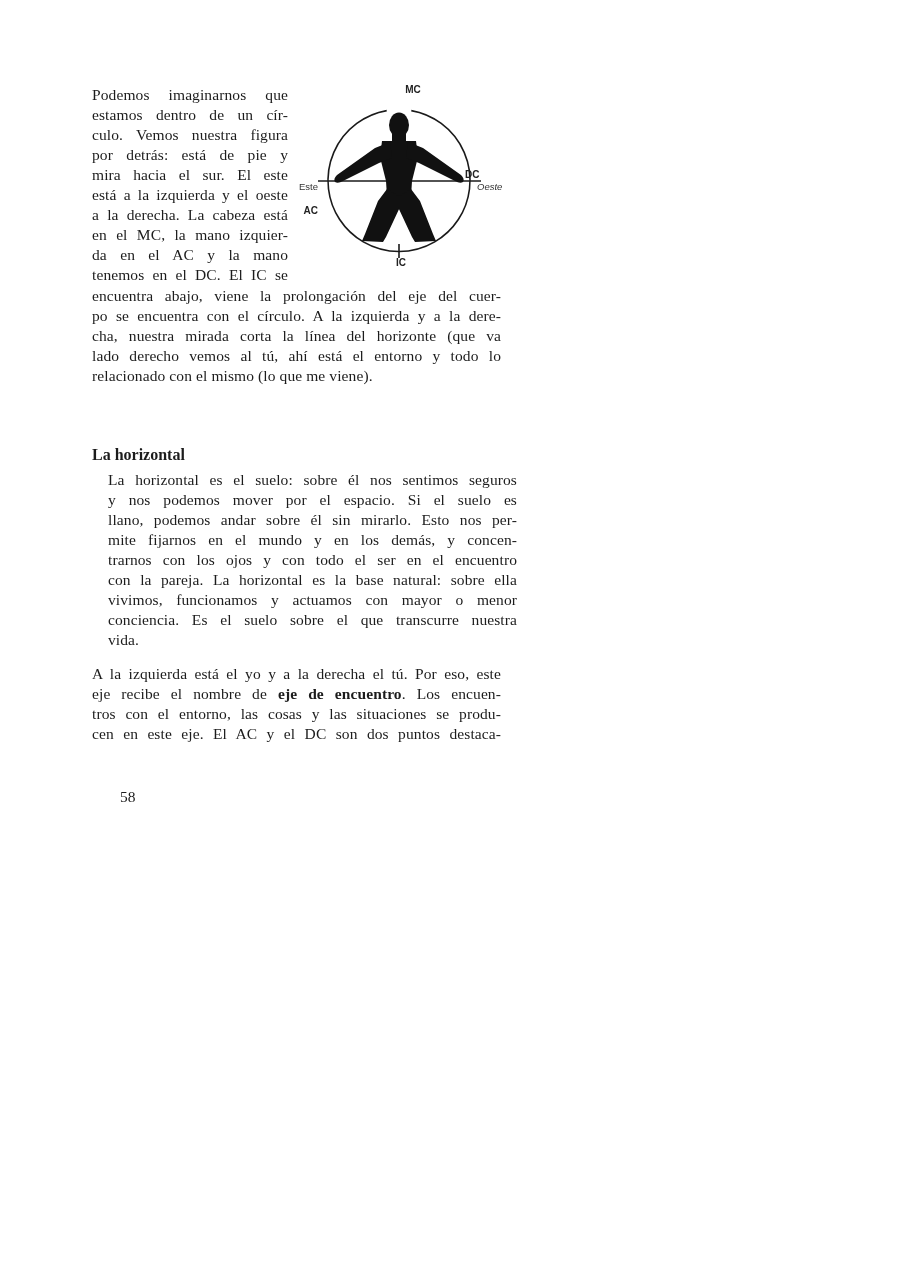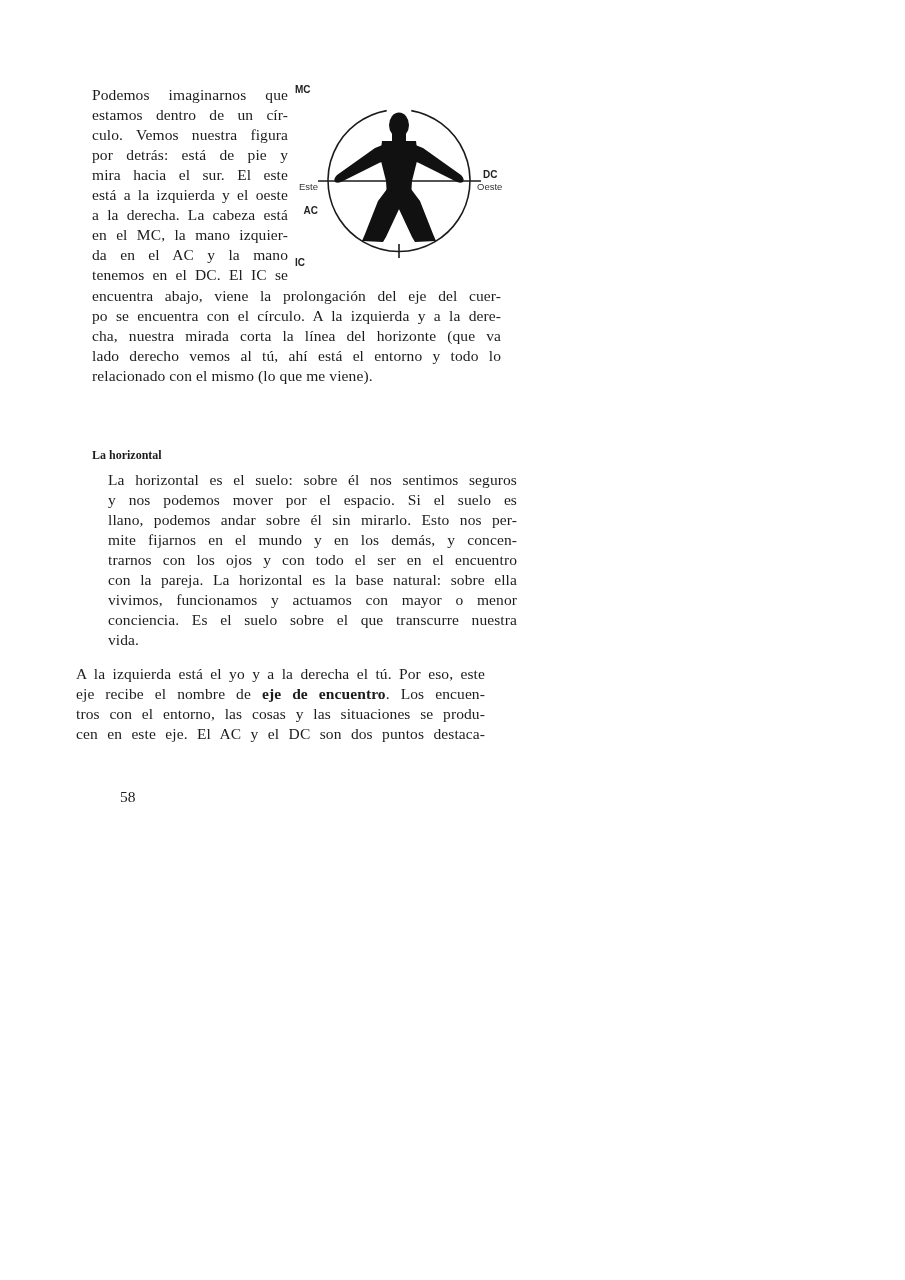--- a/index.html
+++ b/index.html
@@ -5,38 +5,38 @@
   html,body { margin:0; padding:0; background:#ffffff; }
   .page {
     position:relative; width:905px; height:1280px; background:#ffffff;
     overflow:hidden;
     font-family:"Liberation Serif", serif; color:#1c1c1c;
   }
   .block { position:absolute; }
   .txt { font-size:15.5px; letter-spacing:0.1px; }
   .line { height:20px; line-height:20px; text-align:justify; text-align-last:justify; overflow:visible; }
   .line.last { text-align-last:left; }
-  .heading { font-weight:bold; font-size:12px; line-height:20px; }
+  .heading { font-weight:bold; font-size:16px; line-height:20px; }
   .pagenum { font-size:15.5px; line-height:20px;margin-left:28px; }
 
   
   .diagram { position:absolute; left:295px; top:85px; width:212px; height:195px; }
   .diagram svg { position:absolute; left:0; top:0; }
   .dlabel {
     position:absolute; font-family:"Liberation Sans", sans-serif;
     color:#222222; line-height:10px;
   }
   .dlabel.bold { font-weight:bold; font-size:10px; }
   .dlabel.sub  { font-weight:normal; font-size:9.5px; color:#333333; }
-  .lbl-mc { left:0; top:7; width:212px; }
-  .lbl-ic { left:0; top:173px; width:212px; text-align:left; }
+  .lbl-mc { left:12px; top:7; width:212px; text-align:center; }
+  .lbl-ic { left:0; top:173px; width:212px; text-align:center; }
   .lbl-ac   { left:0; top:85px; width:23px; text-align:right;margin-top:36px; }
   .lbl-este { left:0; top:97px; width:23px; text-align:right; }
-  .lbl-dc    { left:188px; top:85px; }
-  .lbl-oeste { left:182px; top:97px; }
+  .lbl-dc    { left:170px; top:85px; }
+  .lbl-oeste { left:182px; top:97px;font-style:italic; }
 </style>
 </head>
 <body>
 
 <div class="page">
 
   <div class="block txt" style="left:92px; top:85px; width:196px;">
     <div class="line">Podemos imaginarnos que</div>
     <div class="line">estamos dentro de un cír-</div>
     <div class="line">culo. Vemos nuestra figura</div>
@@ -91,21 +91,21 @@
     <div class="line">y nos podemos mover por el espacio. Si el suelo es</div>
     <div class="line">llano, podemos andar sobre él sin mirarlo. Esto nos per-</div>
     <div class="line">mite fijarnos en el mundo y en los demás, y concen-</div>
     <div class="line">trarnos con los ojos y con todo el ser en el encuentro</div>
     <div class="line">con la pareja. La horizontal es la base natural: sobre ella</div>
     <div class="line">vivimos, funcionamos y actuamos con mayor o menor</div>
     <div class="line">conciencia. Es el suelo sobre el que transcurre nuestra</div>
     <div class="line last">vida.</div>
   </div>
 
-  <div class="block txt" style="left:76px; top:664px; width:409px;">
+  <div class="block txt" style="left:92px; top:664px; width:409px;">
     <div class="line">A la izquierda está el yo y a la derecha el tú. Por eso, este</div>
     <div class="line">
       <span>eje recibe el nombre de </span><span style="font-weight:bold">eje de encuentro</span><span>. Los encuen-</span>
     </div>
     <div class="line">tros con el entorno, las cosas y las situaciones se produ-</div>
     <div class="line">cen en este eje. El AC y el DC son dos puntos destaca-</div>
   </div>
 
   <div class="block pagenum" style="left:92px; top:787px;">58</div>
 

